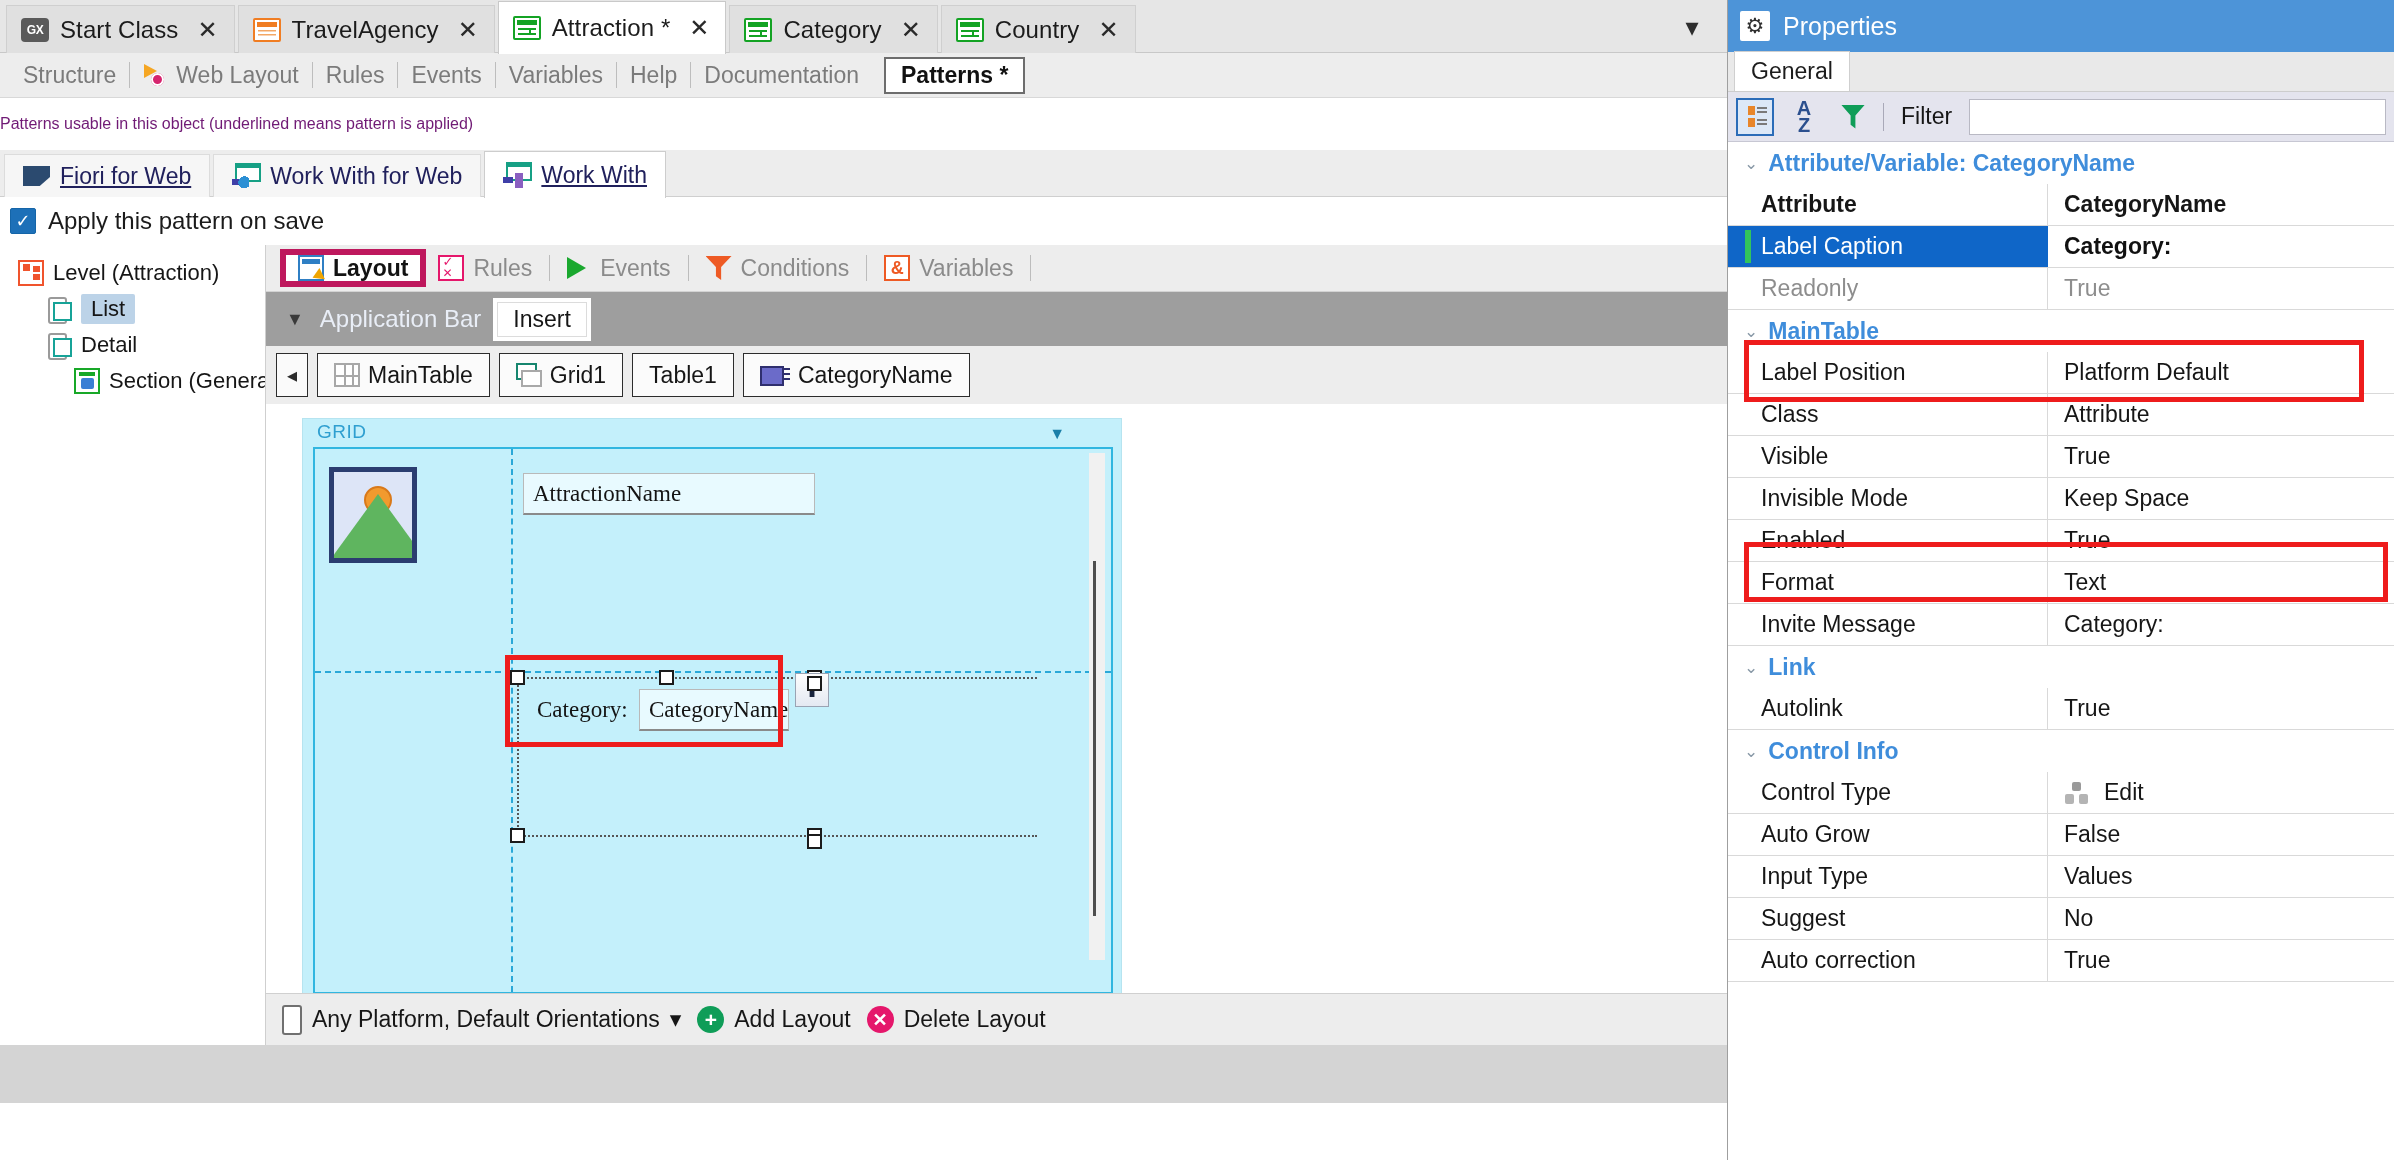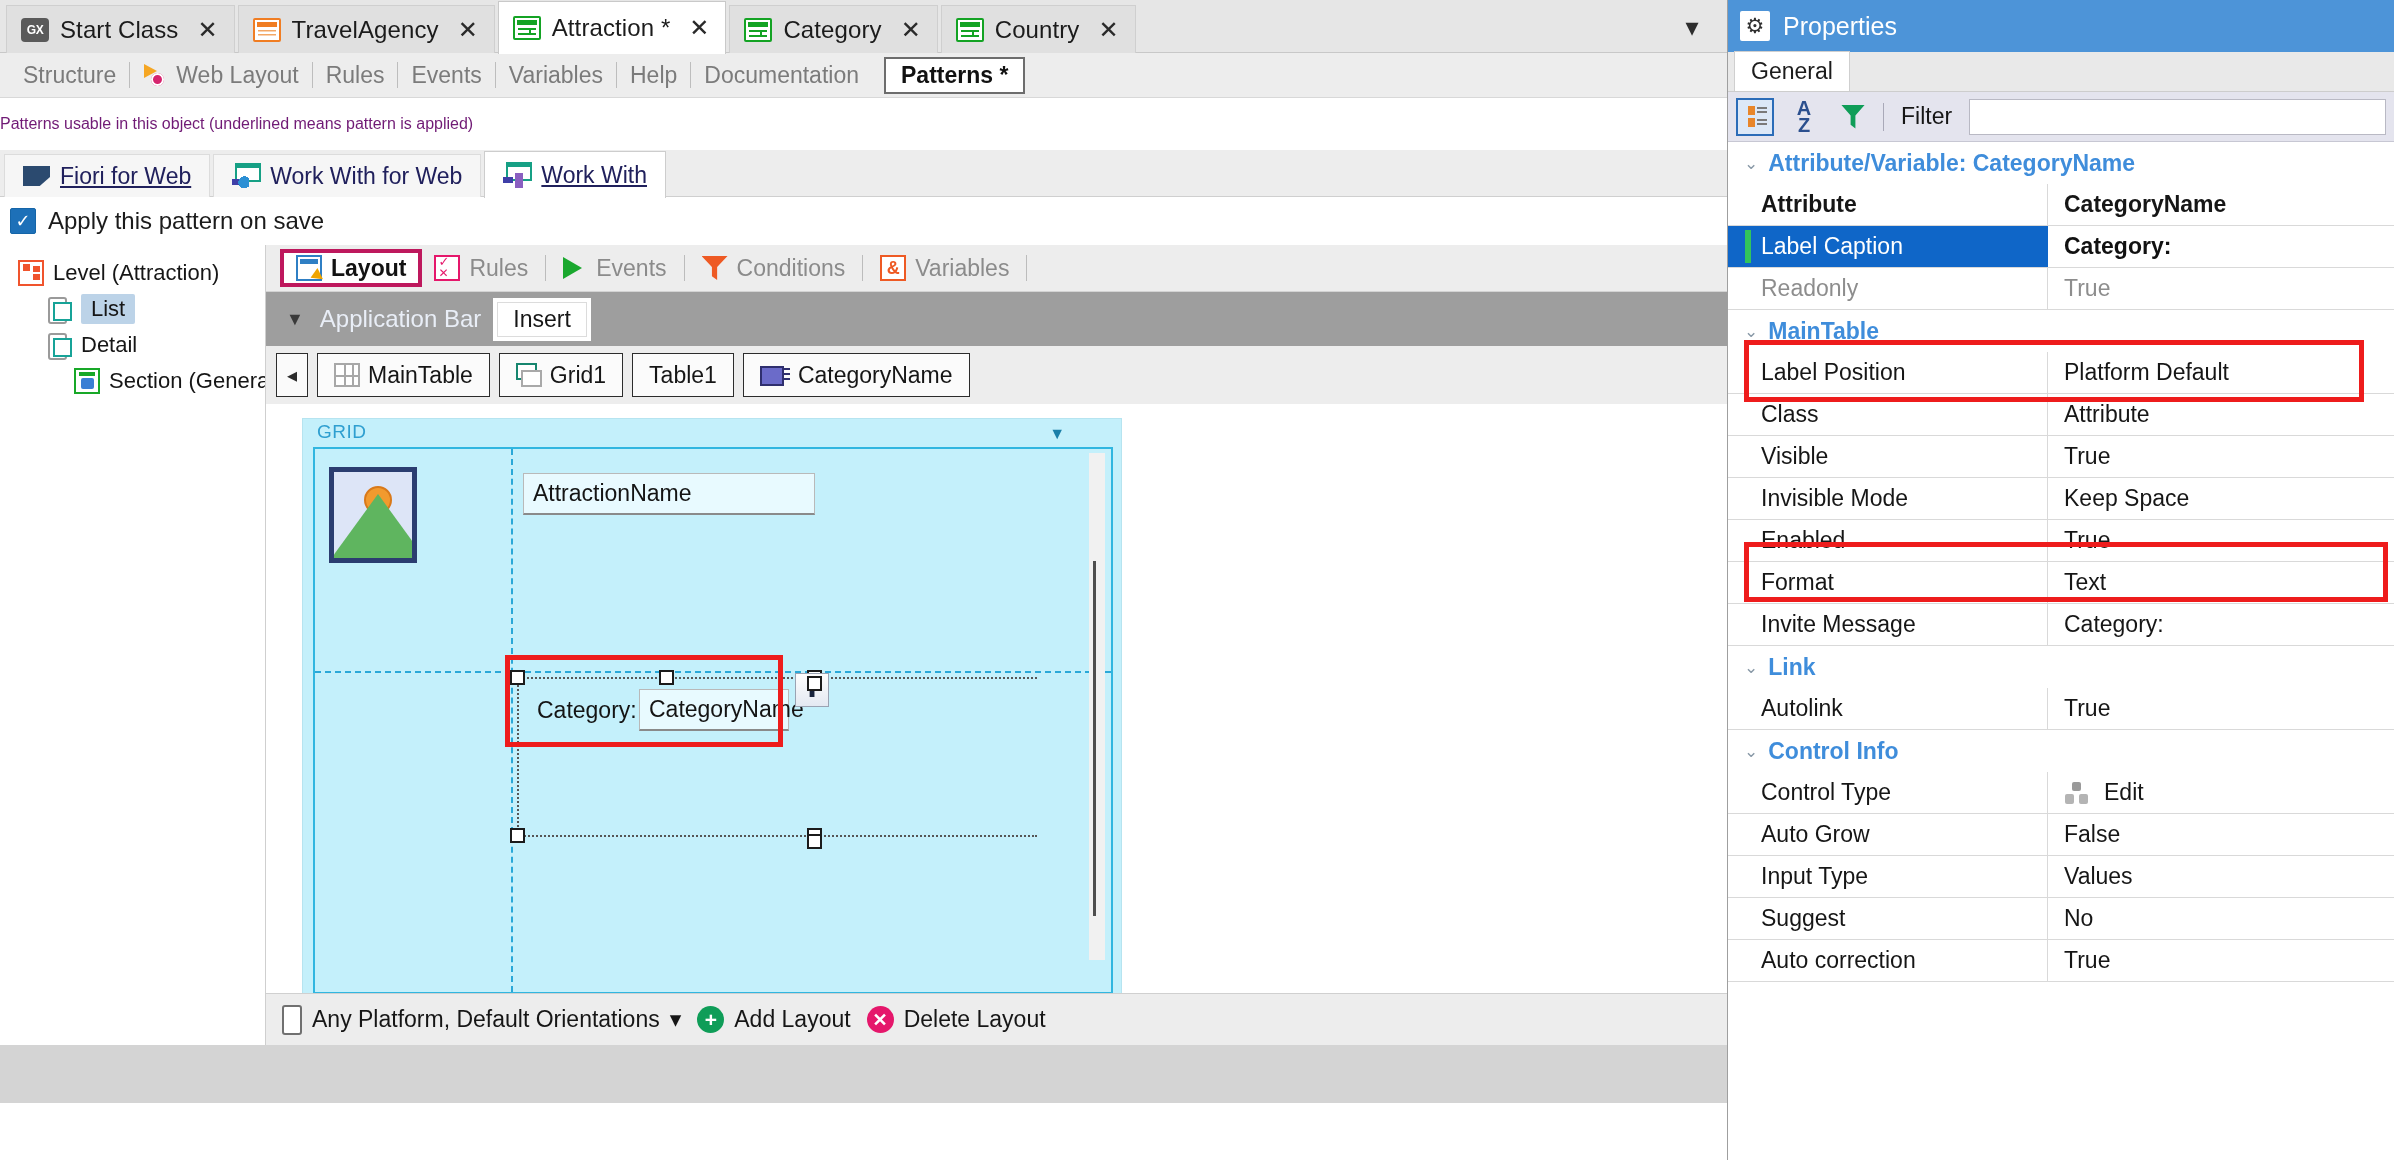--- a/index.html
+++ b/index.html
@@ -201,21 +201,21 @@
 
   
   #editor-tabs {
     height: 47px; background:#ededed; display:flex; align-items:center;
     padding-left: 14px; border-bottom:1px solid #d3d3d3;
   }
   .etab {
     display:flex;align-items:center;gap:9px;height:38px;padding:0 12px;
     font-size:23px;color:#8b8b8b;
   }
-  .etab.active{ border:4px solid #be185d;background:#fff;color:#121212;font-weight:bold;}
+  .etab.active{ border:6px solid #be185d;background:#fff;color:#121212;font-weight:bold;}
   .etab-sep{width:1px;height:26px;background:#bcbcbc;margin:0 5px;}
   .ic-layout{width:26px;height:26px;flex:0 0 26px;position:relative;border:2px solid #2f7fc4;background:#fff;}
   .ic-layout::before{content:"";position:absolute;left:2px;top:2px;right:2px;height:5px;background:#2f7fc4;}
   .ic-layout::after{content:"";position:absolute;right:-4px;bottom:-3px;width:0;height:0;
     border-left:11px solid #f0a500;border-top:6px solid transparent;border-bottom:6px solid transparent;transform:rotate(35deg);}
   .ic-rules{width:26px;height:26px;flex:0 0 26px;border:2px solid #e5176b;background:#fff;position:relative;}
   .ic-rules::before{content:"✓";position:absolute;left:2px;top:-3px;font-size:13px;color:#e5176b;}
   .ic-rules::after{content:"✕";position:absolute;left:2px;bottom:-1px;font-size:12px;color:#e5176b;}
   .ic-events{width:0;height:0;flex:0 0 24px;border-left:19px solid #1aa82e;border-top:11px solid transparent;border-bottom:11px solid transparent;}
   .ic-cond{width:26px;height:24px;flex:0 0 26px;background:#ee5a24;
@@ -267,21 +267,21 @@
   
   #canvas-wrap { flex:1; position:relative; background:#fff; overflow:hidden; }
   #canvas {
     position:absolute; left: 36px; top: 14px; width: 820px; height: 585px;
     background:#c4f0fb; border:1px solid #b6e4f0;
   }
   #grid-label{position:absolute;left:14px;top:2px;font-size:19px;color:#2f9fd0;letter-spacing:.5px;}
   #grid-caret{position:absolute;right:56px;top:6px;color:#1b7fa8;font-size:16px;}
   #grid-box{
     position:absolute;left:10px;top:28px;right:8px;bottom:8px;
-    border:2px solid #31b6e0; background:#c4f0fb;
+    border:2px solid #31b6e0; background:#c4f0fb;font-family:Liberation Serif, serif;
   }
   #col-divider{position:absolute;left:196px;top:0;bottom:0;border-left:2px dashed #2aa8d8;}
   #row-divider{position:absolute;left:0;right:0;top:222px;border-top:2px dashed #2aa8d8;}
   #img-ph{
     position:absolute;left:14px;top:18px;width:88px;height:96px;
     border:5px solid #2b3d70;background:#dde5f7;overflow:hidden;
   }
   #img-ph .sun{position:absolute;right:20px;top:14px;width:28px;height:28px;border-radius:50%;background:#f29a2e;border:2px solid #d9791a;}
   #img-ph .mtn{position:absolute;left:-4px;bottom:-2px;width:0;height:0;
     border-left:48px solid transparent;border-right:48px solid transparent;border-bottom:66px solid #5fb55f;}

